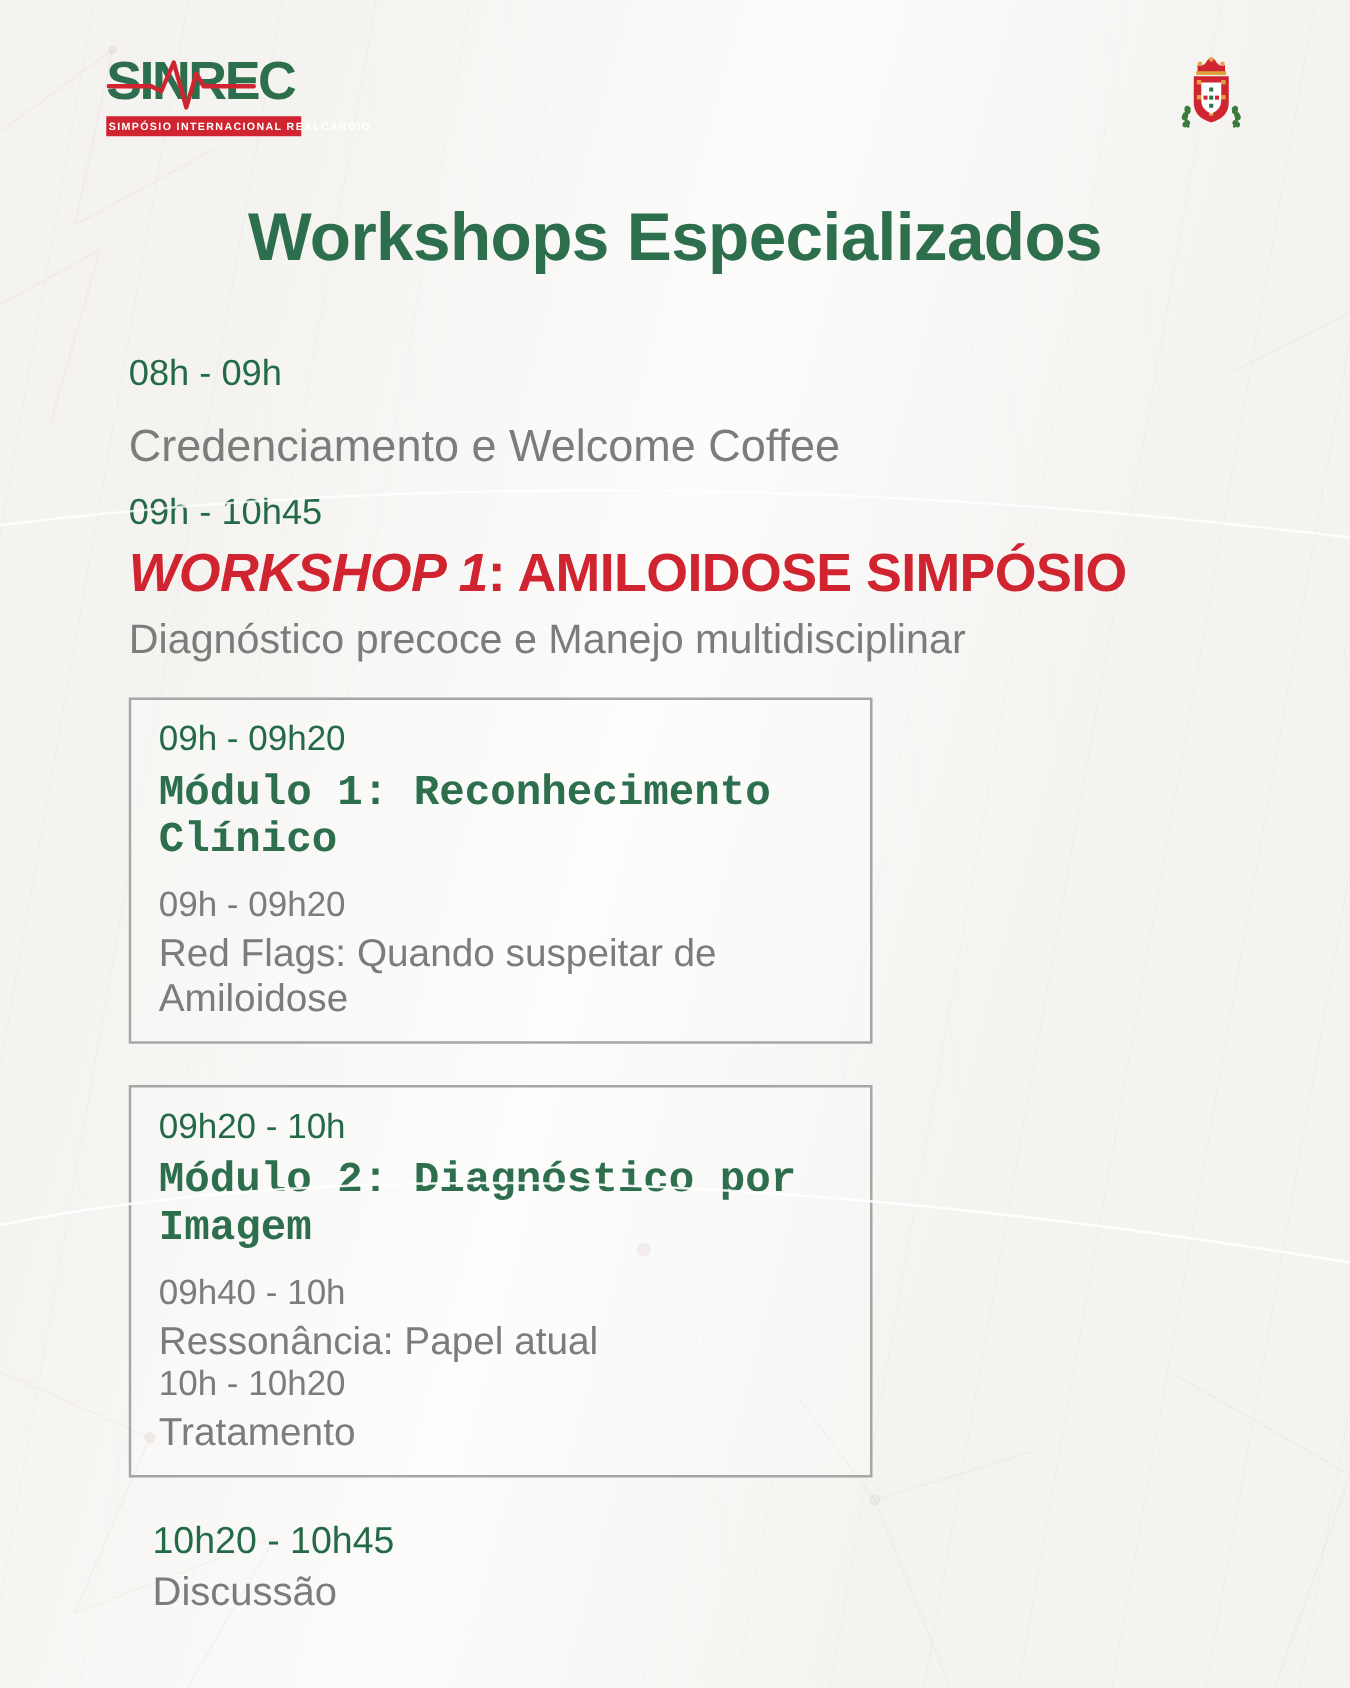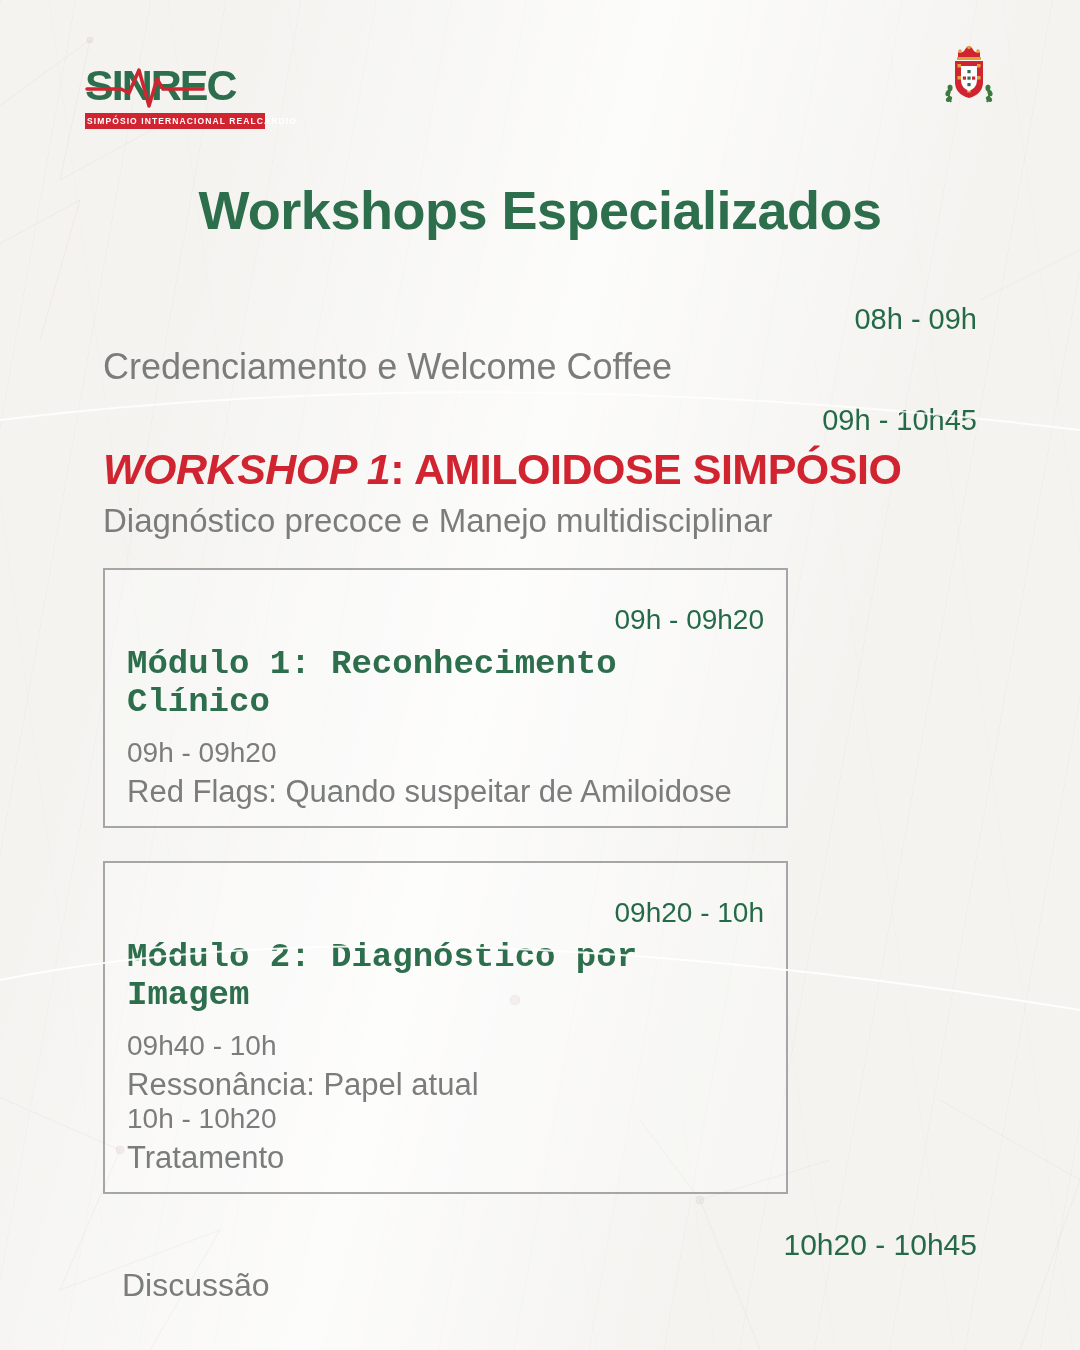--- a/index.html
+++ b/index.html
@@ -24,42 +24,42 @@
   }
 
   
   .header {
     position: relative;
     display: flex;
     justify-content: space-between;
     align-items: flex-start;
     padding: 44px 85px 0 85px;
   }
-  .sinrec { width: 152px; margin-top: 20px; }
+  .sinrec { width: 152px; }
   .sinrec-word-wrap { position: relative; width: 152px; height: 46px; }
   .sinrec-word {
     font-size: 43px;
     font-weight: 800;
     letter-spacing: -2px;
     line-height: 1;
     color: #2d6e4c;
     white-space: nowrap;
   }
   .sinrec-ecg { position: absolute; left: 0; top: 0; width: 152px; height: 46px; }
   .sinrec-tagline {
     margin-top: 3px;
     background: #d02430;
     color: #ffffff;
     font-size: 8.5px;
     font-weight: 700;
     letter-spacing: 1.1px;
     text-align: center;
     padding: 3px 2px;
     white-space: nowrap;
-    width: 180px;
+    width: 156px;
   }
   .realcardio { display: flex; align-items: center; gap: 8px; }
   .rc-text { font-size: 35px; font-weight: 600; letter-spacing: -0.5px; line-height: 1; }
   .rc-real { color: #c9303a; }
   .rc-cardio { color: #2d6e4c; }
 
   
   .title-block { text-align: center; margin-top: 50px; }
   .event-date {
     color: #9c9c9e;
@@ -70,43 +70,43 @@
   .page-title {
     margin: 10px 0 0 0;
     color: #2d6e4c;
     font-size: 54px;
     font-weight: 800;
     letter-spacing: -0.5px;
   }
 
   
   .content { padding: 0 103px; }
-  .time-green { color: #256a47; font-size: 29px; font-weight: 500; text-align: right; }
+  .time-green { color: #256a47; font-size: 29px; font-weight: 500; }
   .gray-text { color: #7b7d7c; }
 
   .opening { margin-top: 62px; }
-  .opening-label { font-size: 36px; margin-top: 10px; }
+  .opening-label { font-size: 36px; margin-top: 20px; }
 
   .workshop { margin-top: 16px; }
   .workshop-title {
     margin-top: 8px;
     font-size: 43px;
     font-weight: 800;
     color: #d02430;
     letter-spacing: -0.5px;
     white-space: nowrap;
   }
   .workshop-title .prefix { font-style: italic; }
   .workshop-subtitle { font-size: 33px; margin-top: 8px; }
 
   .module-box {
-    width: 685px;
+    width: 595px;
     border: 2px solid #a6a6a6;
     background: rgba(255,255,255,0.25);
-    padding: 34px 22px 16px 22px;
+    padding: 15px 22px 16px 22px;
     margin-top: 28px;
   }
   .module-box.second { margin-top: 33px; }
   .module-time { font-size: 28px; }
   .module-title {
     color: #2d6e4c;
     font-size: 34px;
     font-weight: 700;
     margin: 9px 0 0 0;
     font-family: Liberation Mono, monospace;

